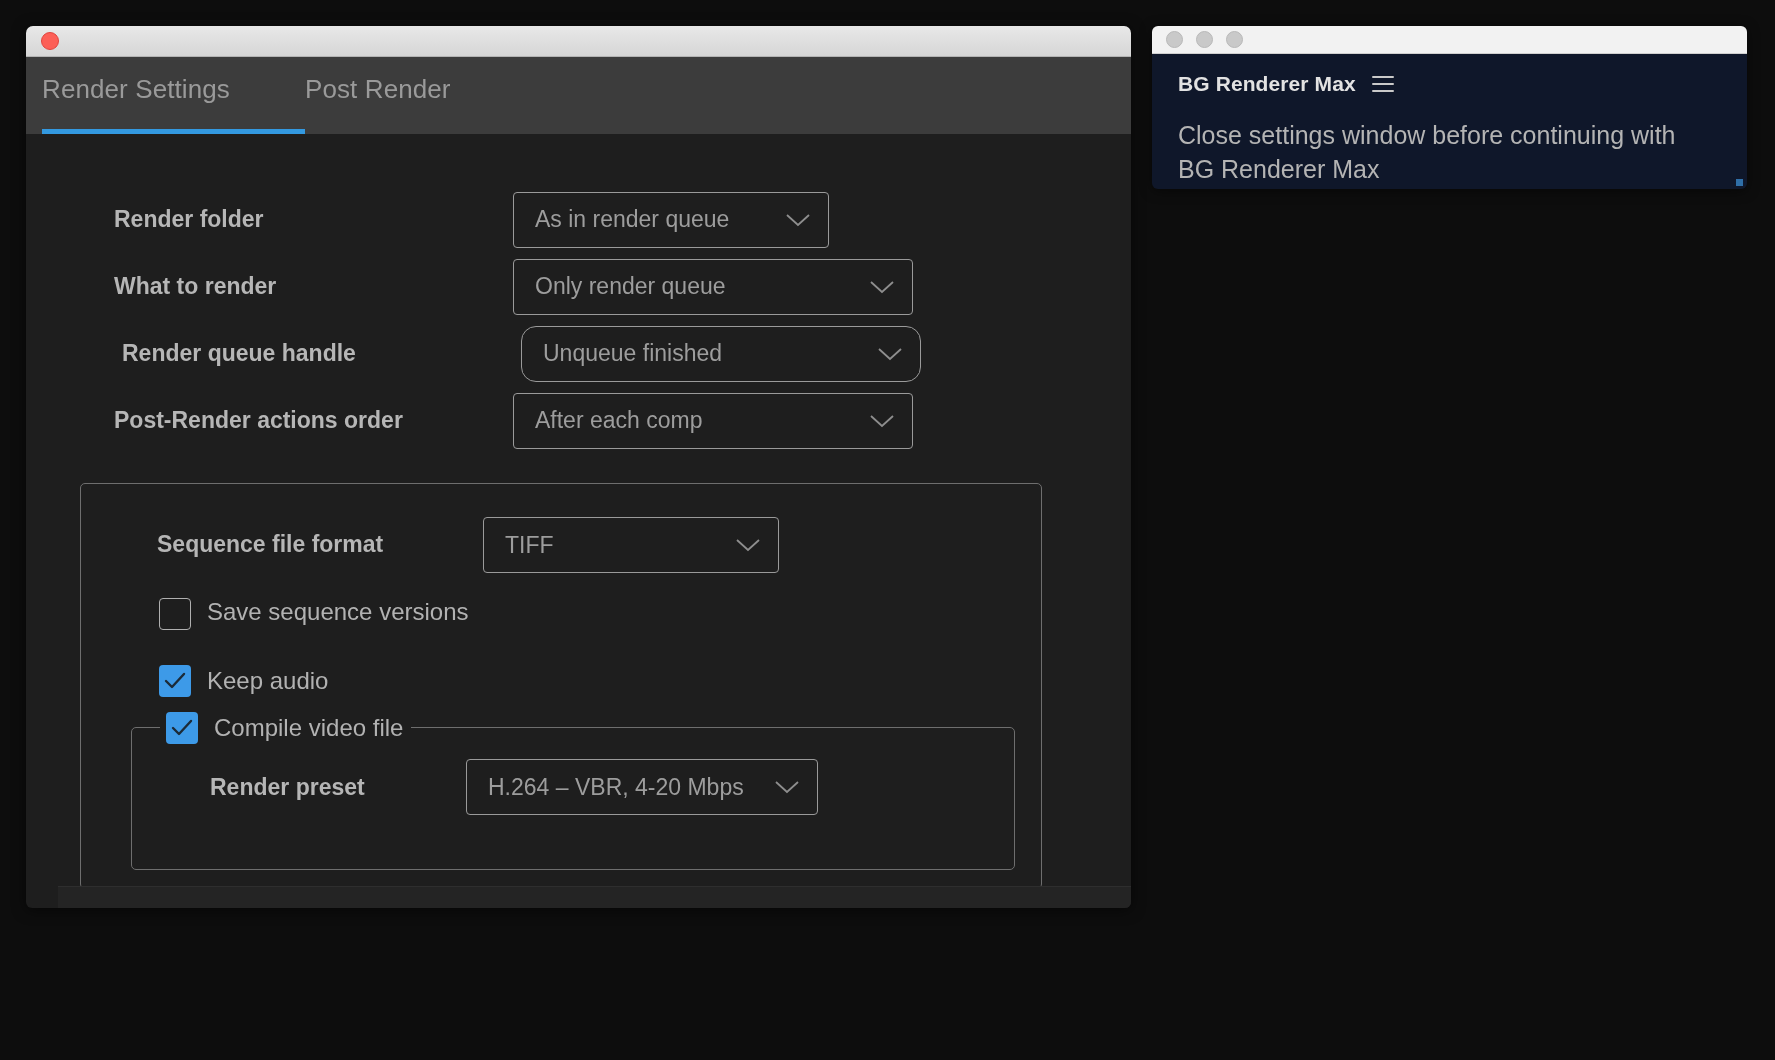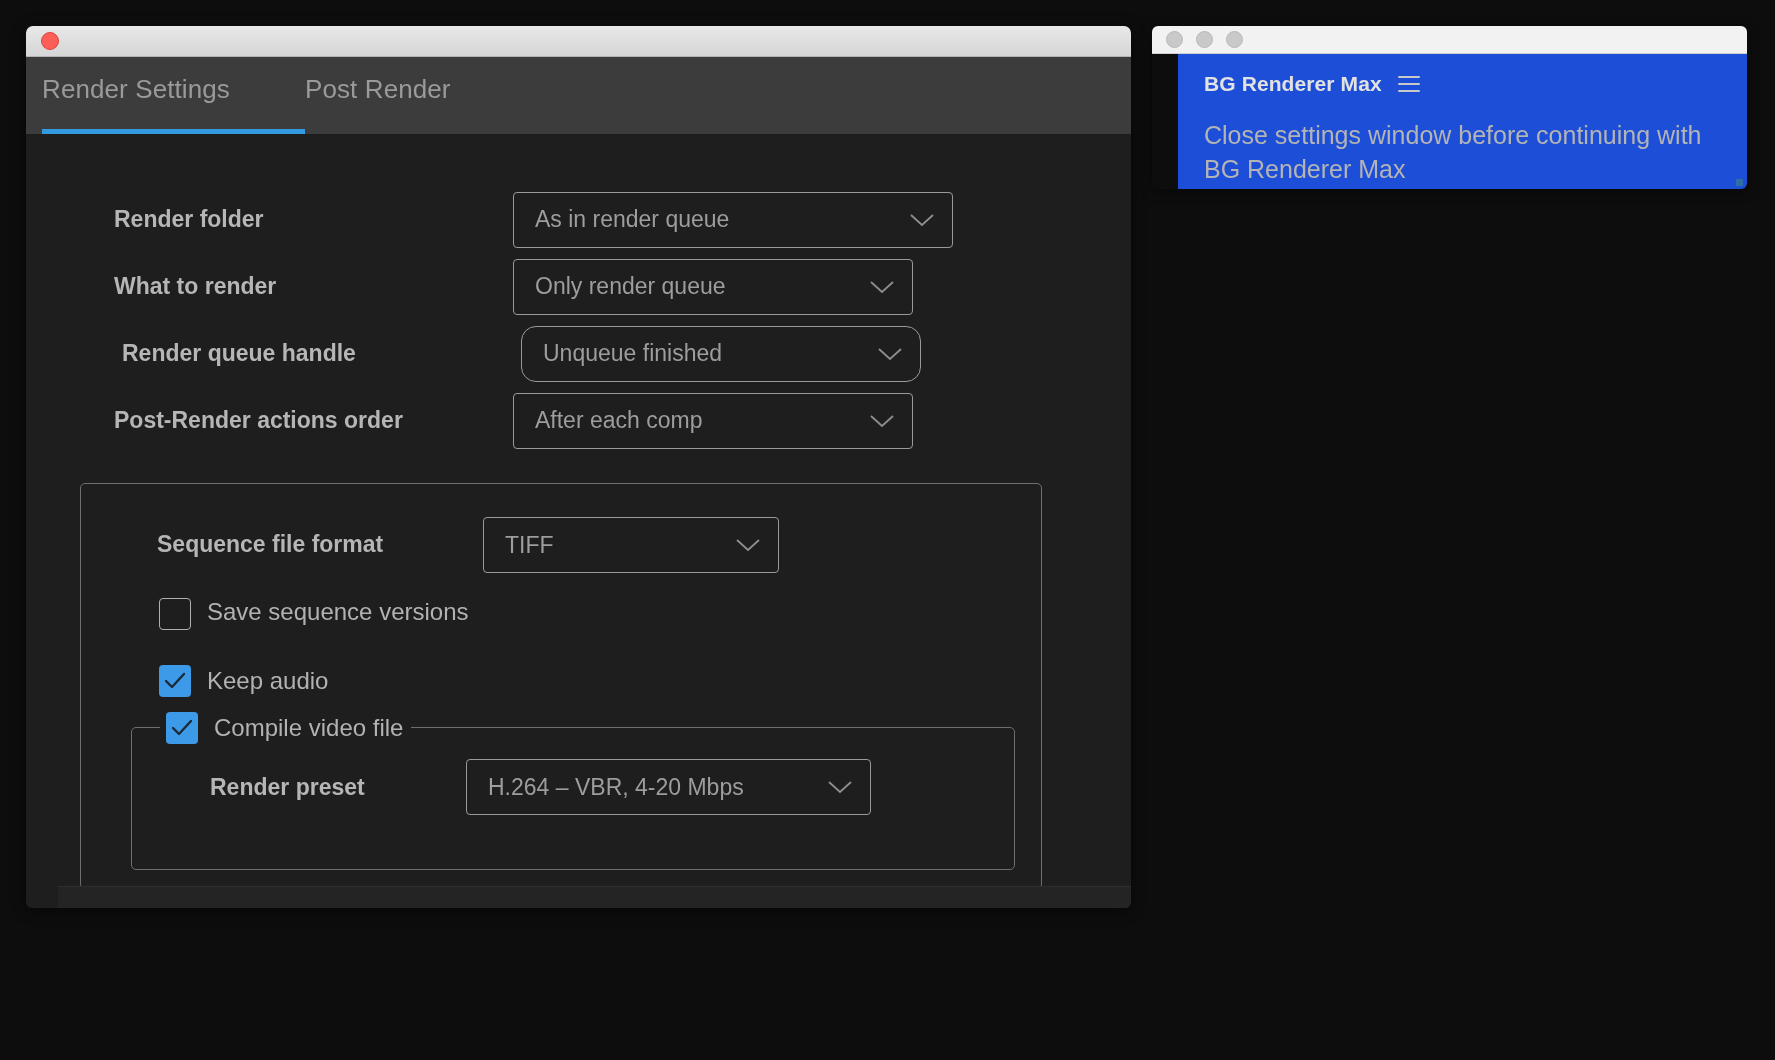--- a/index.html
+++ b/index.html
@@ -178,25 +178,24 @@
     gap: 13px;
     padding-left: 14px;
   }
   .bg-dot {
     width: 17px; height: 17px;
     border-radius: 50%;
     background: #c9c9c9;
     border: 0.5px solid #b8b8b8;
   }
   .bg-body {
-    background: #1d4ed8;
+    background: #0f172a;
     height: calc(100% - 28px);
     padding: 18px 26px 0 26px;
     position: relative;
-    margin-left: 26px;
   }
   .bg-header {
     display: flex;
     align-items: center;
     gap: 16px;
   }
   .bg-title {
     font-size: 21px;
     color: #e2e2e2;
     font-weight: 700;
@@ -246,21 +245,21 @@
       <div class="tab t2">
         <span>Post Render</span>
       </div>
       <div class="tab-underline"></div>
     </div>
 
     <div class="content">
 
       <div class="form-row" style="position:absolute;left:0;top:52px;width:100%;">
         <div class="form-label" style="position:absolute;left:56px;">Render folder</div>
-        <div class="dropdown" style="position:absolute;left:455px;width:440px;">
+        <div class="dropdown" style="position:absolute;left:455px;width:316px;">
           <span class="dropdown-value">As in render queue</span>
           <span class="chev">
             <svg width="26" height="14" viewBox="0 0 26 14">
                 <path d="M2 2 L13 12 L24 2" fill="none" stroke="#8e8e8e" stroke-width="1.8"></path>
               </svg>
           </span>
         </div>
       </div>
 
       <div class="form-row" style="position:absolute;left:0;top:119px;width:100%;">
@@ -334,21 +333,21 @@
             <div class="cb checked">
               <svg width="24" height="20" viewBox="0 0 24 20">
                   <path d="M3 10 L9 16 L21 3" fill="none" stroke="#1c2b38" stroke-width="2.4" stroke-linecap="round" stroke-linejoin="round"></path>
                 </svg>
             </div>
             <span class="cb-label">Compile video file</span>
           </div>
 
           <div style="position:absolute;left:0;top:31px;width:100%;height:56px;">
             <div class="form-label" style="position:absolute;left:78px;top:15px;">Render preset</div>
-            <div class="dropdown" style="position:absolute;left:334px;top:0px;width:405px;gap:9px;">
+            <div class="dropdown" style="position:absolute;left:334px;top:0px;width:352px;gap:9px;">
               <span class="dropdown-value">H.264 – VBR, 4-20 Mbps</span>
               <span class="chev">
                 <svg width="26" height="14" viewBox="0 0 26 14">
                     <path d="M2 2 L13 12 L24 2" fill="none" stroke="#8e8e8e" stroke-width="1.8"></path>
                   </svg>
               </span>
             </div>
           </div>
         </div>
       </div>

